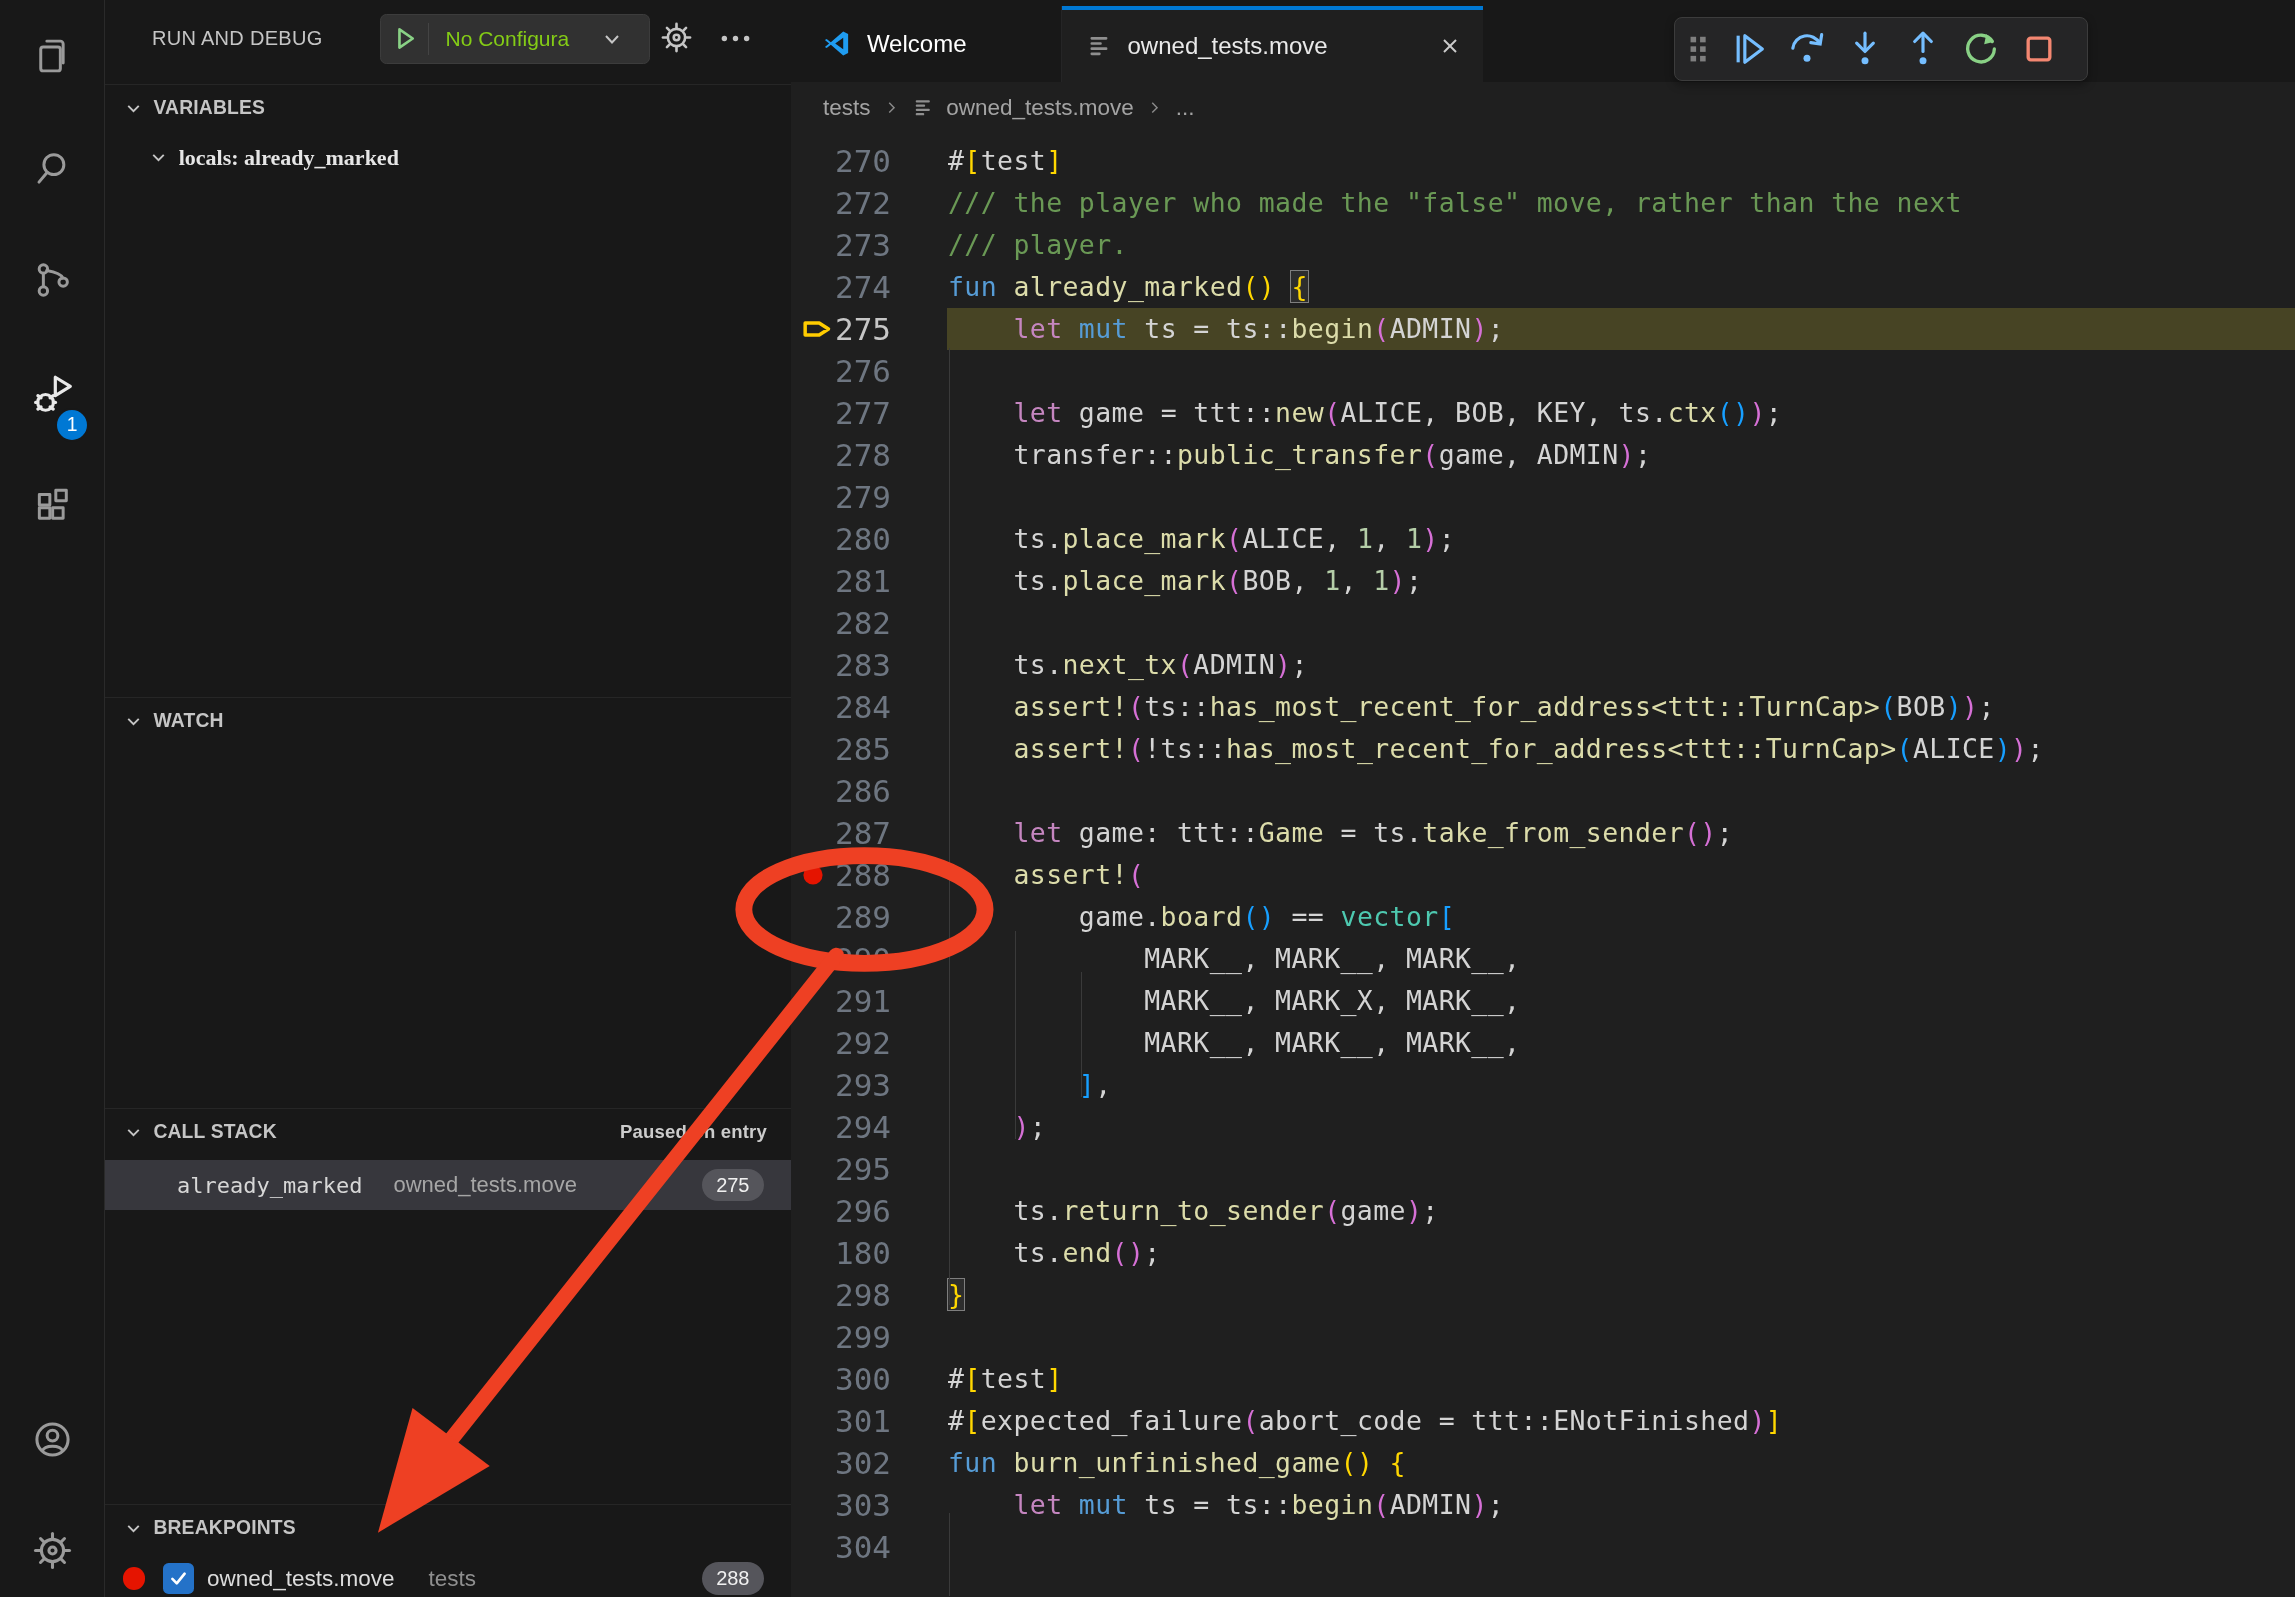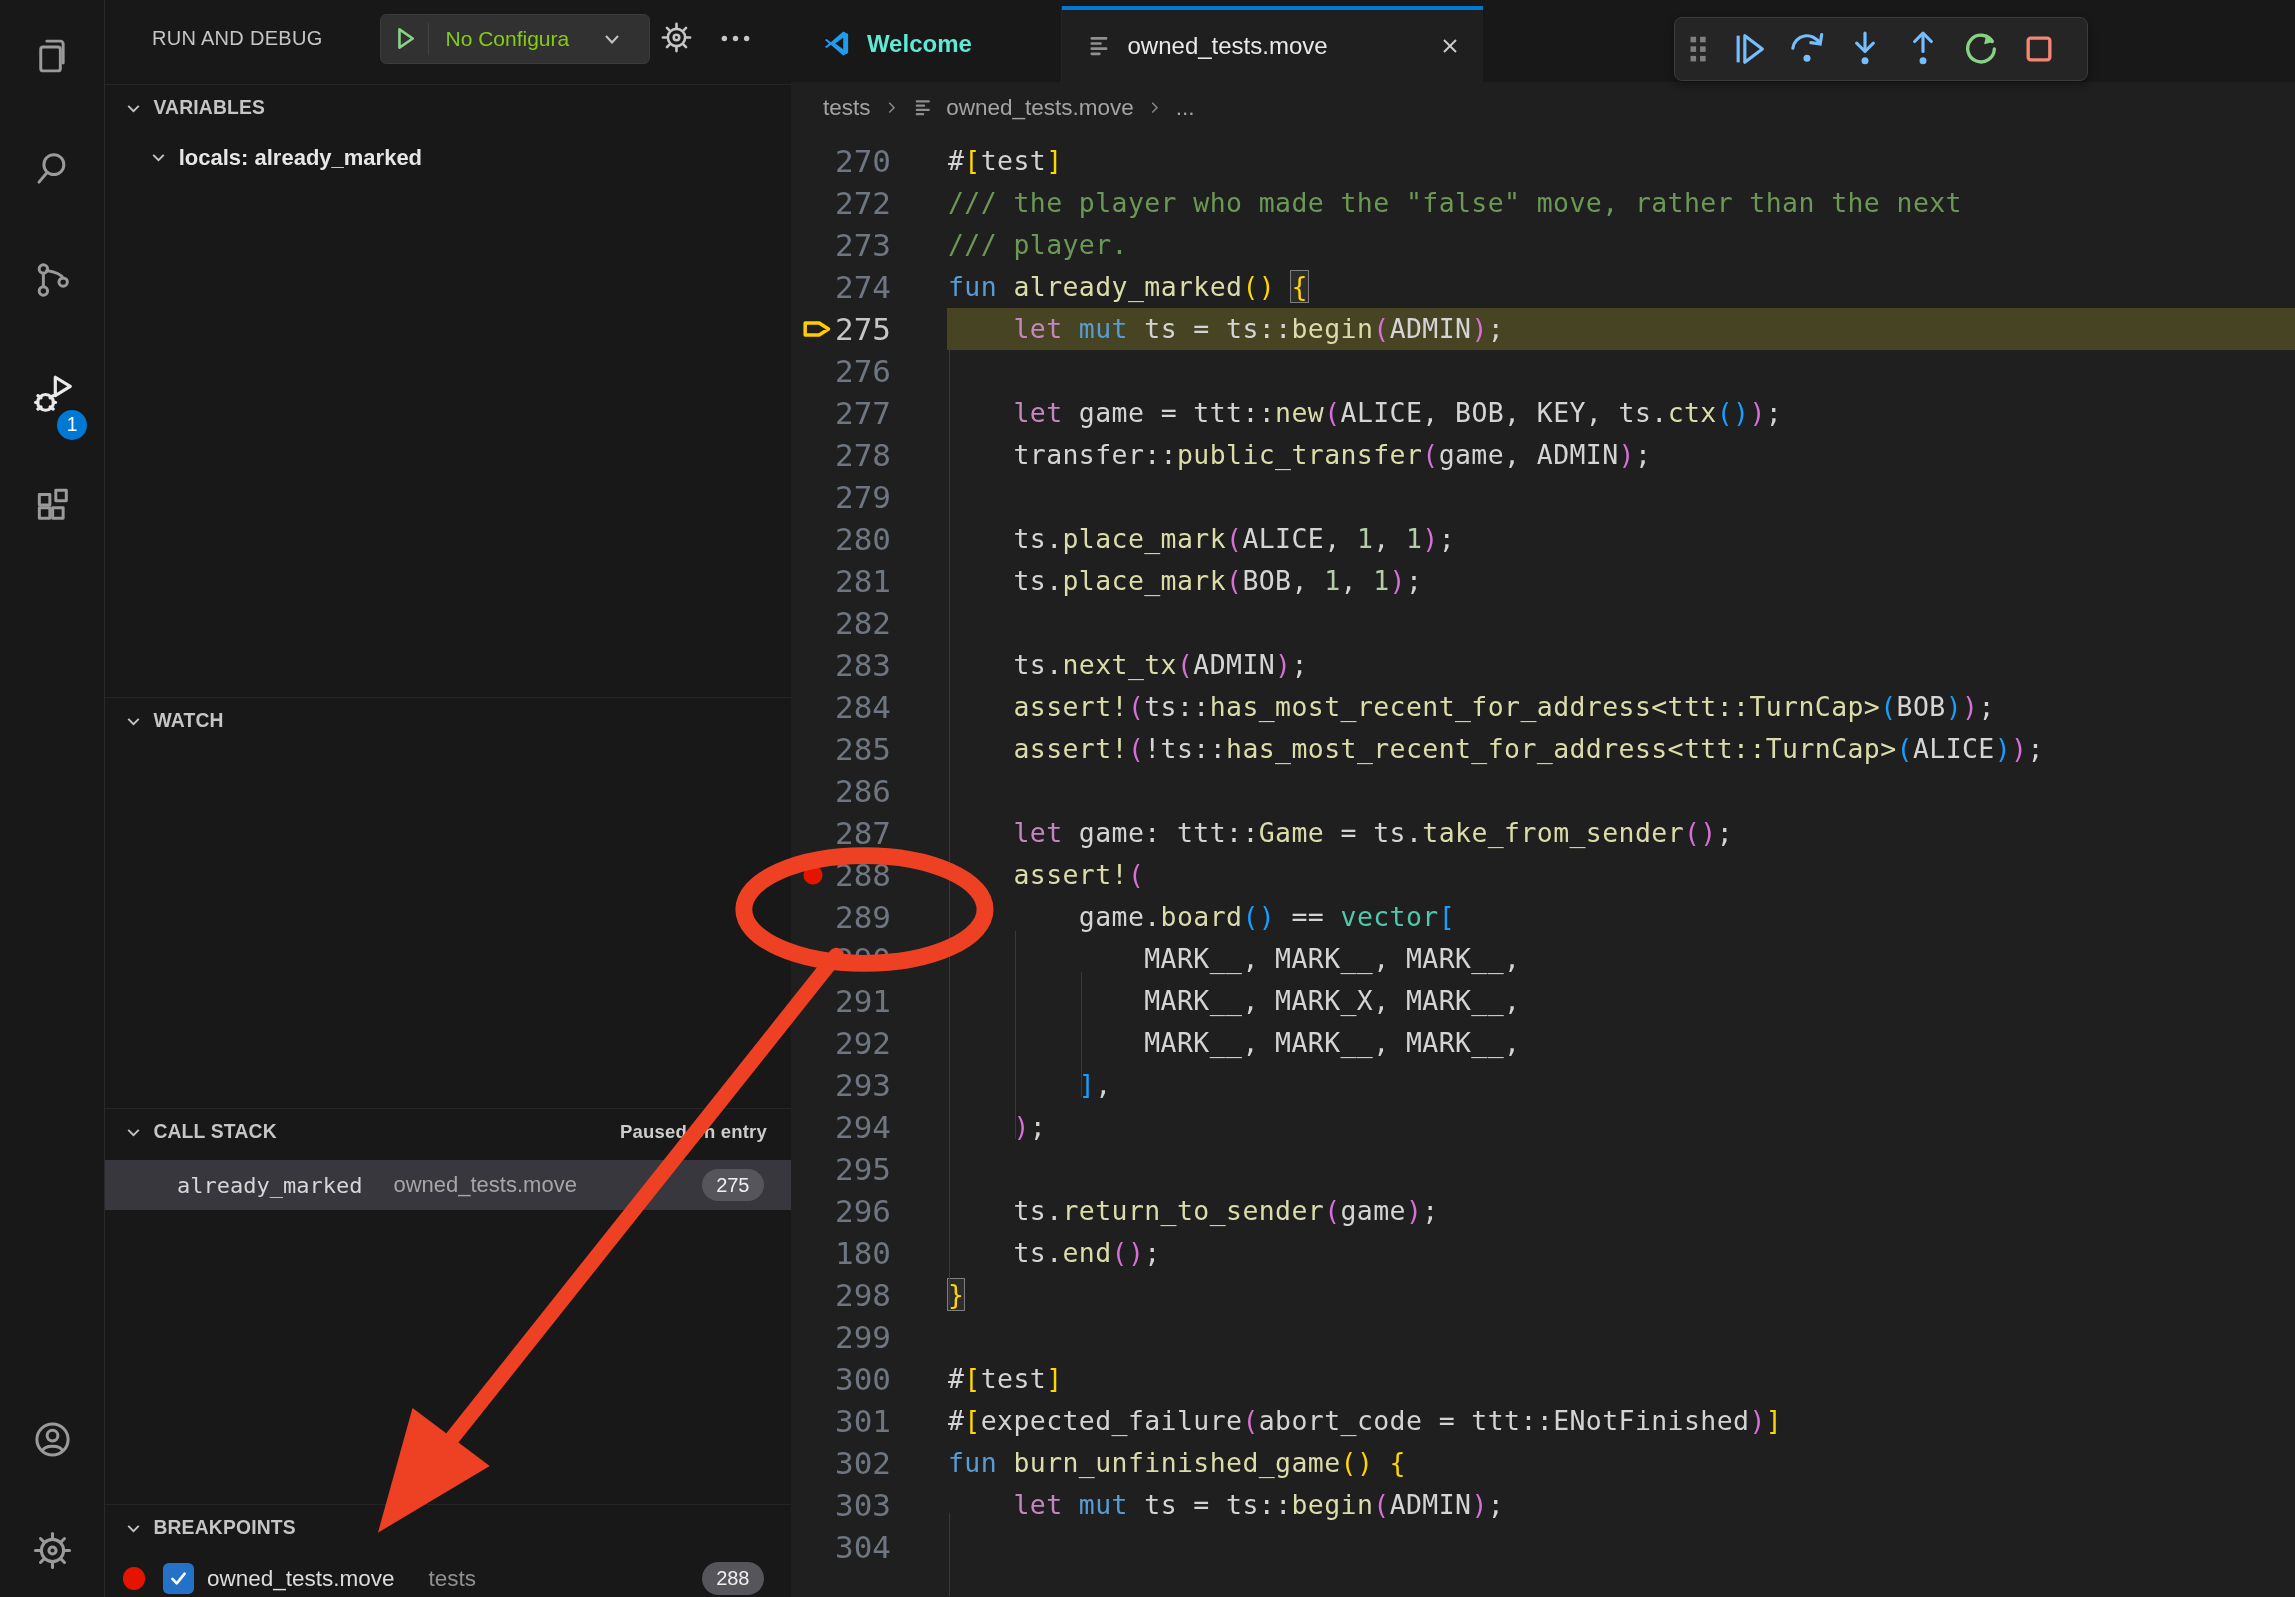--- a/index.html
+++ b/index.html
@@ -23,37 +23,37 @@
            display:flex;align-items:center;box-sizing:border-box;}
   .run-cfg .play{padding:0 8px 0 9.7px;display:flex;}
   .run-cfg .div{width:0.8px;height:32px;background:#444;}
   .cfg-label{font-size:21px;color:#84cc16;padding-left:17px;width:153px;overflow:hidden;white-space:nowrap;}
   .cfg-chev{margin-left:1.6px;display:flex;}
   .hdr-ico{position:absolute;top:19.3px;display:flex;}
   .sec-h{position:absolute;left:0;right:0;height:47px;border-top:0.8px solid #262626;display:flex;align-items:center;gap:9.7px;
          padding-left:17.7px;color:#c5c5c5;font-weight:bold;font-size:19.3px;box-sizing:border-box;letter-spacing:0.2px;}
   .chev{display:flex;}
   .row-locals{position:absolute;left:0;right:0;top:134px;height:47px;display:flex;align-items:center;gap:9.7px;padding-left:43px;
-              font-weight:bold;font-size:22px;color:#e6e6e6;}
+              font-weight:bold;font-size:22px;color:#e6e6e6;font-family:Liberation Serif, serif;}
   .cs-status{position:absolute;right:24px;font-size:18.5px;font-weight:bold;color:#cccccc;}
   .cs-row{position:absolute;left:0;right:0;top:1160px;height:50px;background:#37373d;display:flex;align-items:center;}
   .cs-fn{font-family:"DejaVu Sans Mono",monospace;font-size:22px;color:#d7d7d7;margin-left:72px;}
   .cs-file{font-size:22px;color:#a6a6a6;margin-left:31px;}
   .pill{margin-left:auto;margin-right:27px;background:#55555b;color:#f0f0f0;font-size:20px;border-radius:17.7px;padding:4.8px 14.5px;}
   .bp-row{position:absolute;left:0;right:0;top:1556px;height:45px;display:flex;align-items:center;}
   .bp-dot{width:22.5px;height:22.5px;border-radius:50%;margin-left:17.7px;}
   .bp-check{width:31px;height:31px;border-radius:5.6px;margin-left:17.7px;display:flex;align-items:center;justify-content:center;}
   .bp-file{font-size:22.5px;color:#dcdcdc;margin-left:13px;}
   .bp-dir{font-size:22.5px;color:#8f8f8f;margin-left:34px;}
 
   
   .editor{position:absolute;left:791px;top:0;width:1504px;height:1597px;background:#1f1f1f;}
   .tabbar{position:absolute;left:0;top:0;right:0;height:82px;background:#181818;}
   .tab{position:absolute;top:5.6px;height:76px;display:flex;align-items:center;box-sizing:border-box;}
-  .tab.inactive{left:6.4px;width:265px;color:#5eead4;background:#181818;border-right:0.8px solid #252526;font-weight:bold;}
+  .tab.inactive{left:6.4px;width:265px;color:#ffffff;background:#181818;border-right:0.8px solid #252526;}
   .tab.active{left:271px;width:421px;background:#1f1f1f;border-top:4px solid #0078d4;color:#e9e9e9;}
   .tab .ticon{margin:0 14.5px 0 24px;display:flex;}
   .tab-label{font-size:24px;white-space:nowrap;}
   .tab-close{margin-left:auto;margin-right:21px;display:flex;}
   .breadcrumb{position:absolute;left:0;top:82px;right:0;height:51px;display:flex;align-items:center;gap:11.3px;
               padding-left:32px;font-size:22.5px;color:#a3a3a3;}
   .bc-sep{display:flex;}
 
   
   .dbgbar{position:absolute;left:883px;top:17px;width:414px;height:64px;background:#252526;border:0.8px solid #3c3c3c;border-radius:8px;

